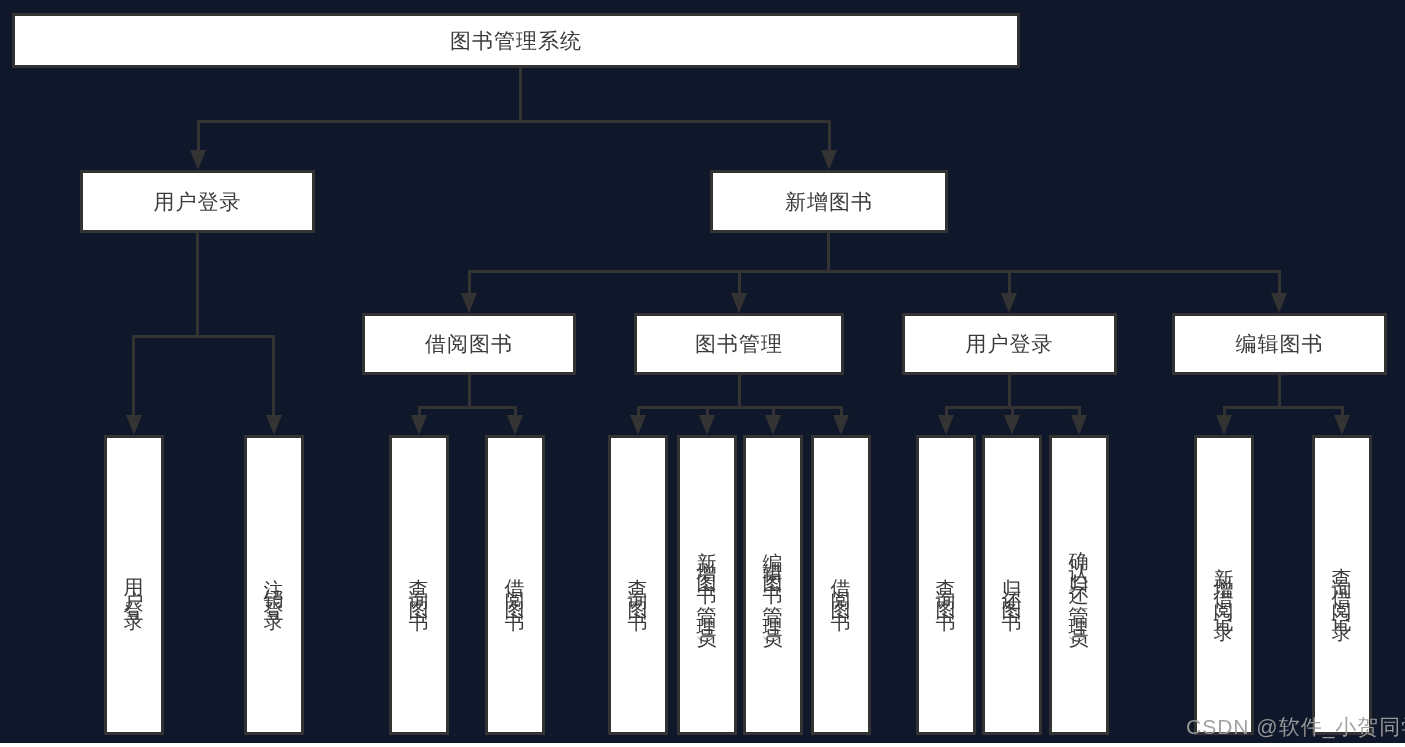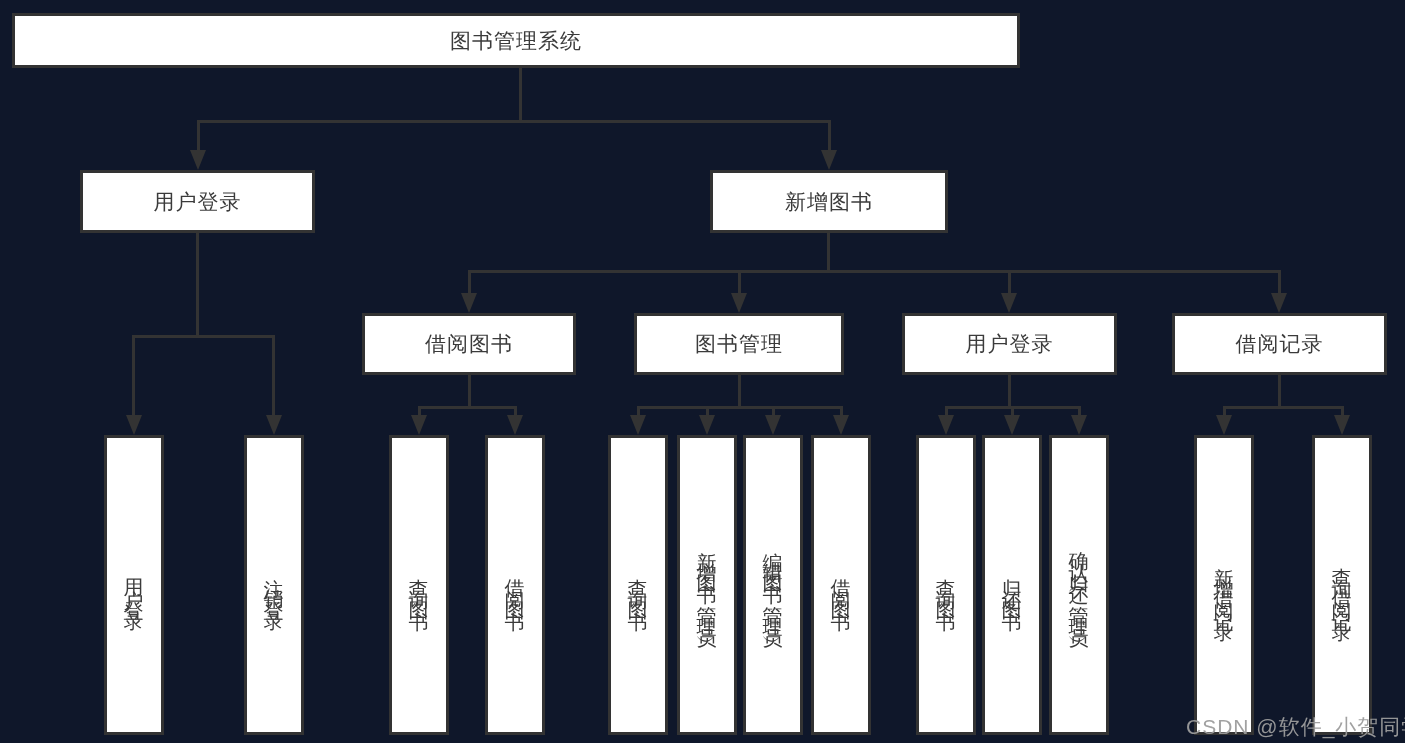--- a/index.html
+++ b/index.html
@@ -80,21 +80,21 @@
   <div class="vline" style="left:738px;top:270px;height:25px"></div>
   <div class="arrow" style="left:731px;top:293px"></div>
   <div class="vline" style="left:1008px;top:270px;height:25px"></div>
   <div class="arrow" style="left:1001px;top:293px"></div>
   <div class="vline" style="left:1278px;top:270px;height:25px"></div>
   <div class="arrow" style="left:1271px;top:293px"></div>
 
   <div class="box h" style="left:362px;top:313px;width:214px;height:62px">借阅图书</div>
   <div class="box h" style="left:634px;top:313px;width:210px;height:62px">图书管理</div>
   <div class="box h" style="left:902px;top:313px;width:215px;height:62px">用户登录</div>
-  <div class="box h" style="left:1172px;top:313px;width:215px;height:62px">借阅记录</div>
+  <div class="box h" style="left:1172px;top:313px;width:215px;height:62px">编辑图书</div>
 
   <div class="vline" style="left:468px;top:375px;height:34px"></div>
   <div class="hline" style="left:418px;top:406px;width:99px"></div>
   <div class="vline" style="left:418px;top:406px;height:12px"></div>
   <div class="arrow" style="left:411px;top:415px"></div>
   <div class="vline" style="left:514px;top:406px;height:12px"></div>
   <div class="arrow" style="left:507px;top:415px"></div>
 
   <div class="vline" style="left:738px;top:375px;height:34px"></div>
   <div class="hline" style="left:637px;top:406px;width:206px"></div>

